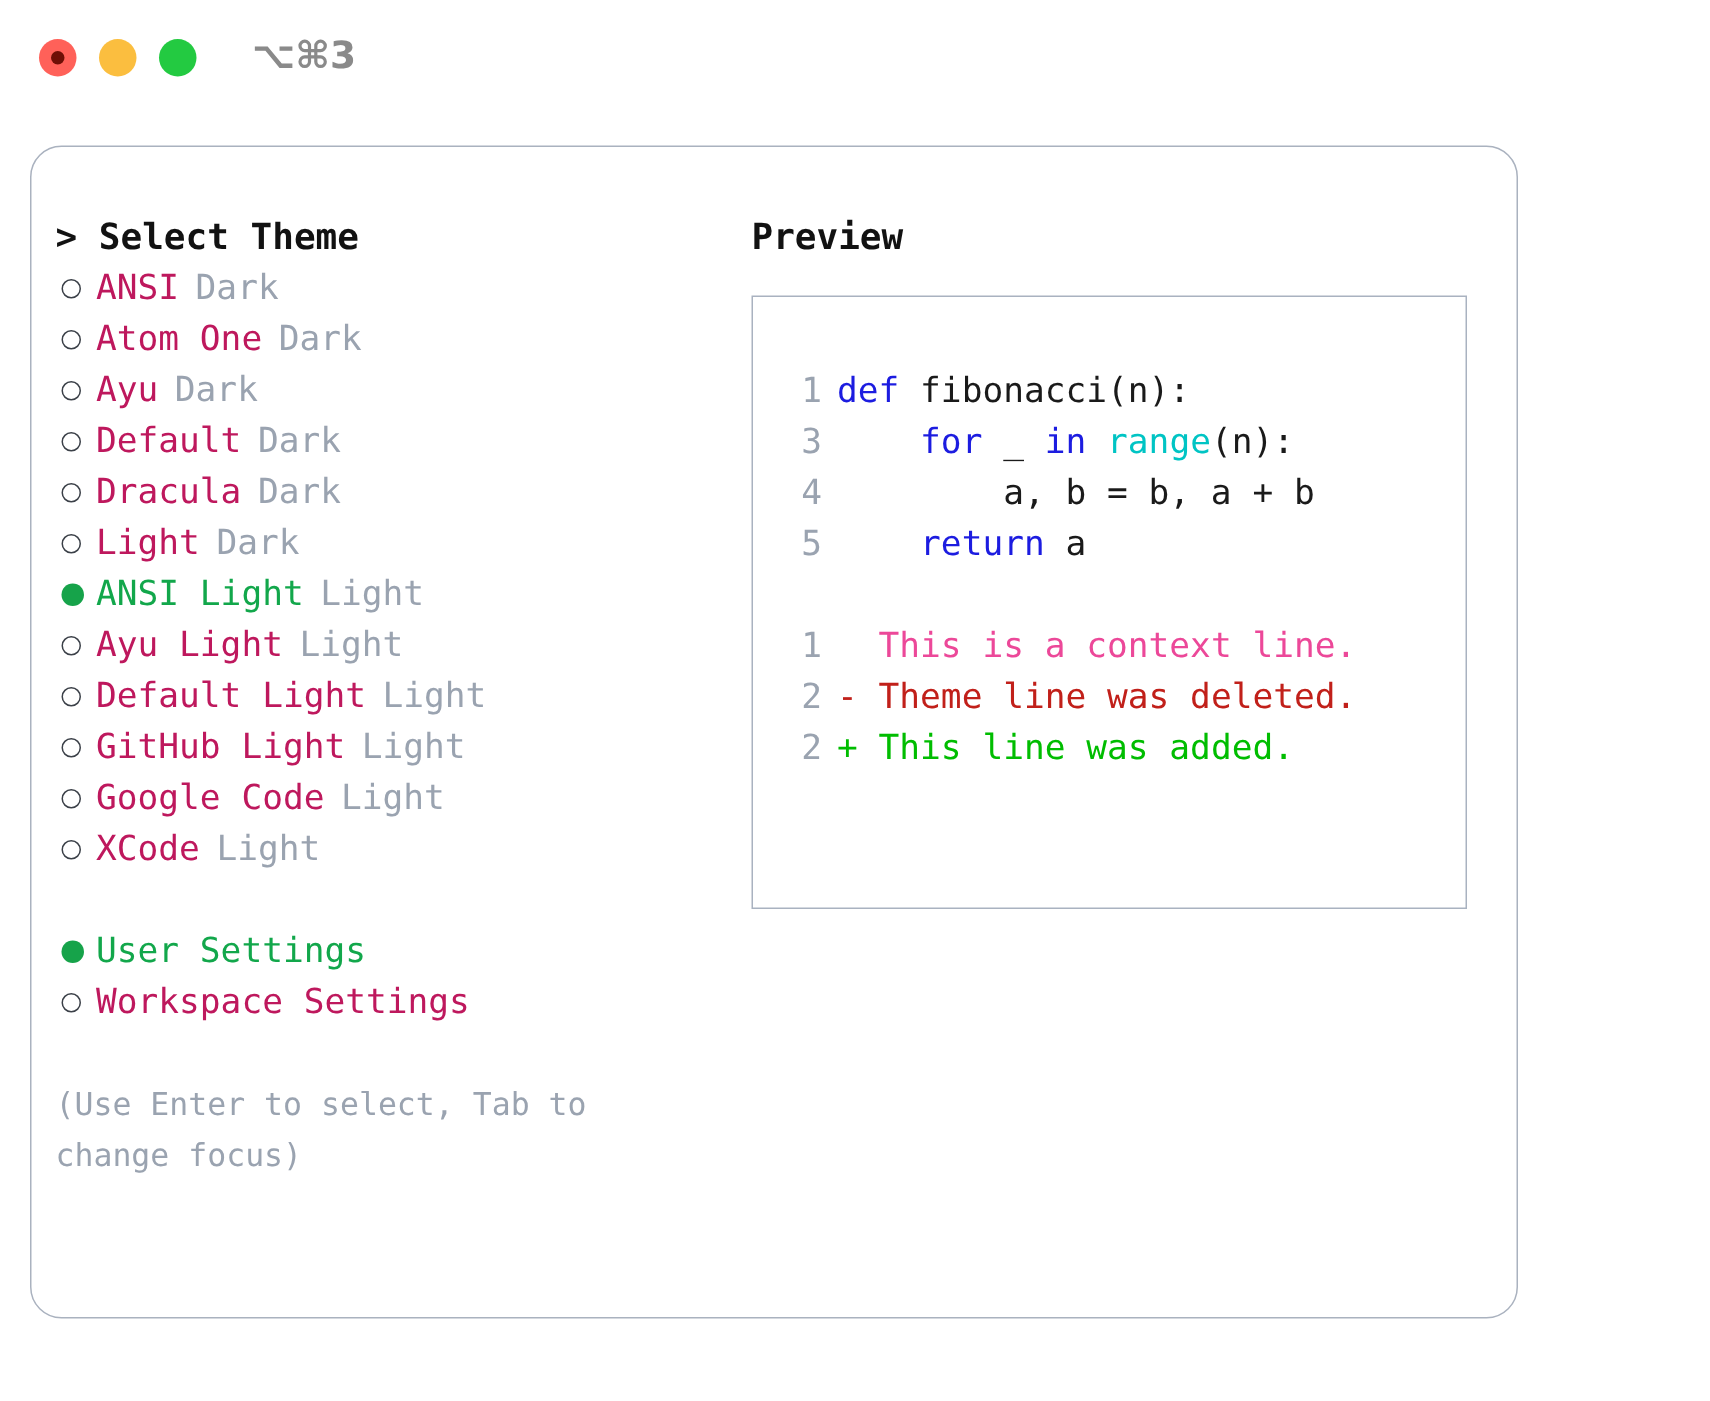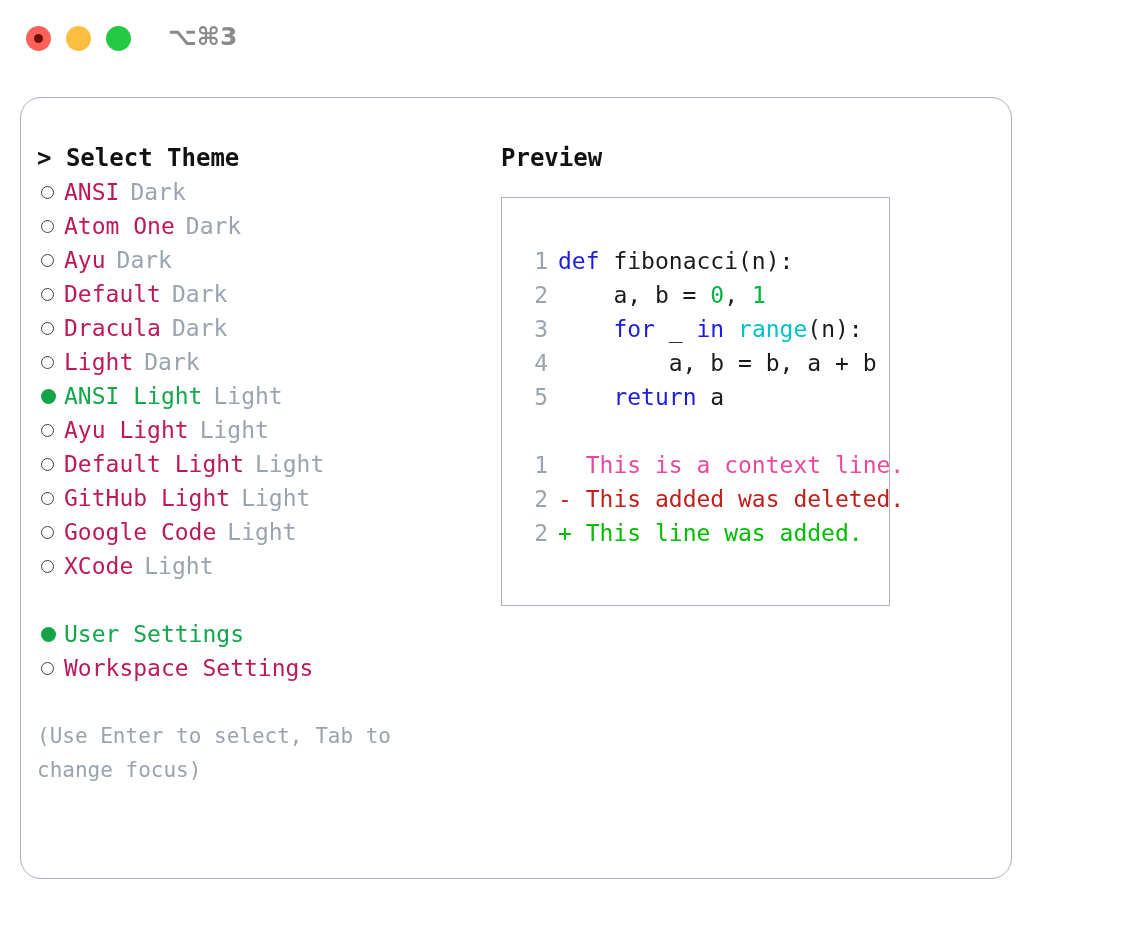--- a/index.html
+++ b/index.html
@@ -161,21 +161,21 @@
   
   #preview-title {
     font-size: 24px;
     font-weight: bold;
     color: #121212;
     line-height: 34px;
     white-space: pre;
   }
   #preview-box {
     margin-top: 22px;
-    width: 389px;
+    width: 477px;
     height: 409px;
     border: 1.6px solid #a9b2c0;
     box-sizing: border-box;
     background: #ffffff;
     padding: 46px 0 0 20px;
   }
   .code-line {
     height: 34px;
     line-height: 34px;
     font-size: 23px;
@@ -238,28 +238,27 @@
         </div>
 
       <div id="hint-text">(Use Enter to select, Tab to change focus)</div>
     </div>
 
     <div id="preview-column">
       <div id="preview-title">Preview</div>
       <div id="preview-box">
         <div id="code-block">
             <div class="code-line"><span class="ln">1</span><span class="code-body"><span class="tok-kw">def </span><span class="tok-txt">fibonacci(n):</span></span></div>
-            <div class="code-line"><span class="ln">2</span><span class="code-body"><span class="tok-txt">    a, b = </span><span class="tok-num">0</span><span class="tok-txt">, </span><span class="tok-num">1</span></span></div>
             <div class="code-line"><span class="ln">3</span><span class="code-body"><span class="tok-txt">    </span><span class="tok-kw">for</span><span class="tok-txt"> _ </span><span class="tok-kw">in</span><span class="tok-txt"> </span><span class="tok-fn">range</span><span class="tok-txt">(n):</span></span></div>
             <div class="code-line"><span class="ln">4</span><span class="code-body"><span class="tok-txt">        a, b = b, a + b</span></span></div>
             <div class="code-line"><span class="ln">5</span><span class="code-body"><span class="tok-txt">    </span><span class="tok-kw">return</span><span class="tok-txt"> a</span></span></div>
           </div>
         <div class="code-blank"></div>
         <div id="diff-block">
             <div class="code-line"><span class="ln">1</span><span class="code-body diff-ctx"><span> </span><span> This is a context line.</span></span></div>
-            <div class="code-line"><span class="ln">2</span><span class="code-body diff-del"><span>-</span><span> This added was deleted.</span></span></div>
+            <div class="code-line"><span class="ln">2</span><span class="code-body diff-del"><span>-</span><span> Theme line was deleted.</span></span></div>
             <div class="code-line"><span class="ln">2</span><span class="code-body diff-add"><span>+</span><span> This line was added.</span></span></div>
           </div>
       </div>
     </div>
 
   </div>
 </div>
 
 </body></html>

